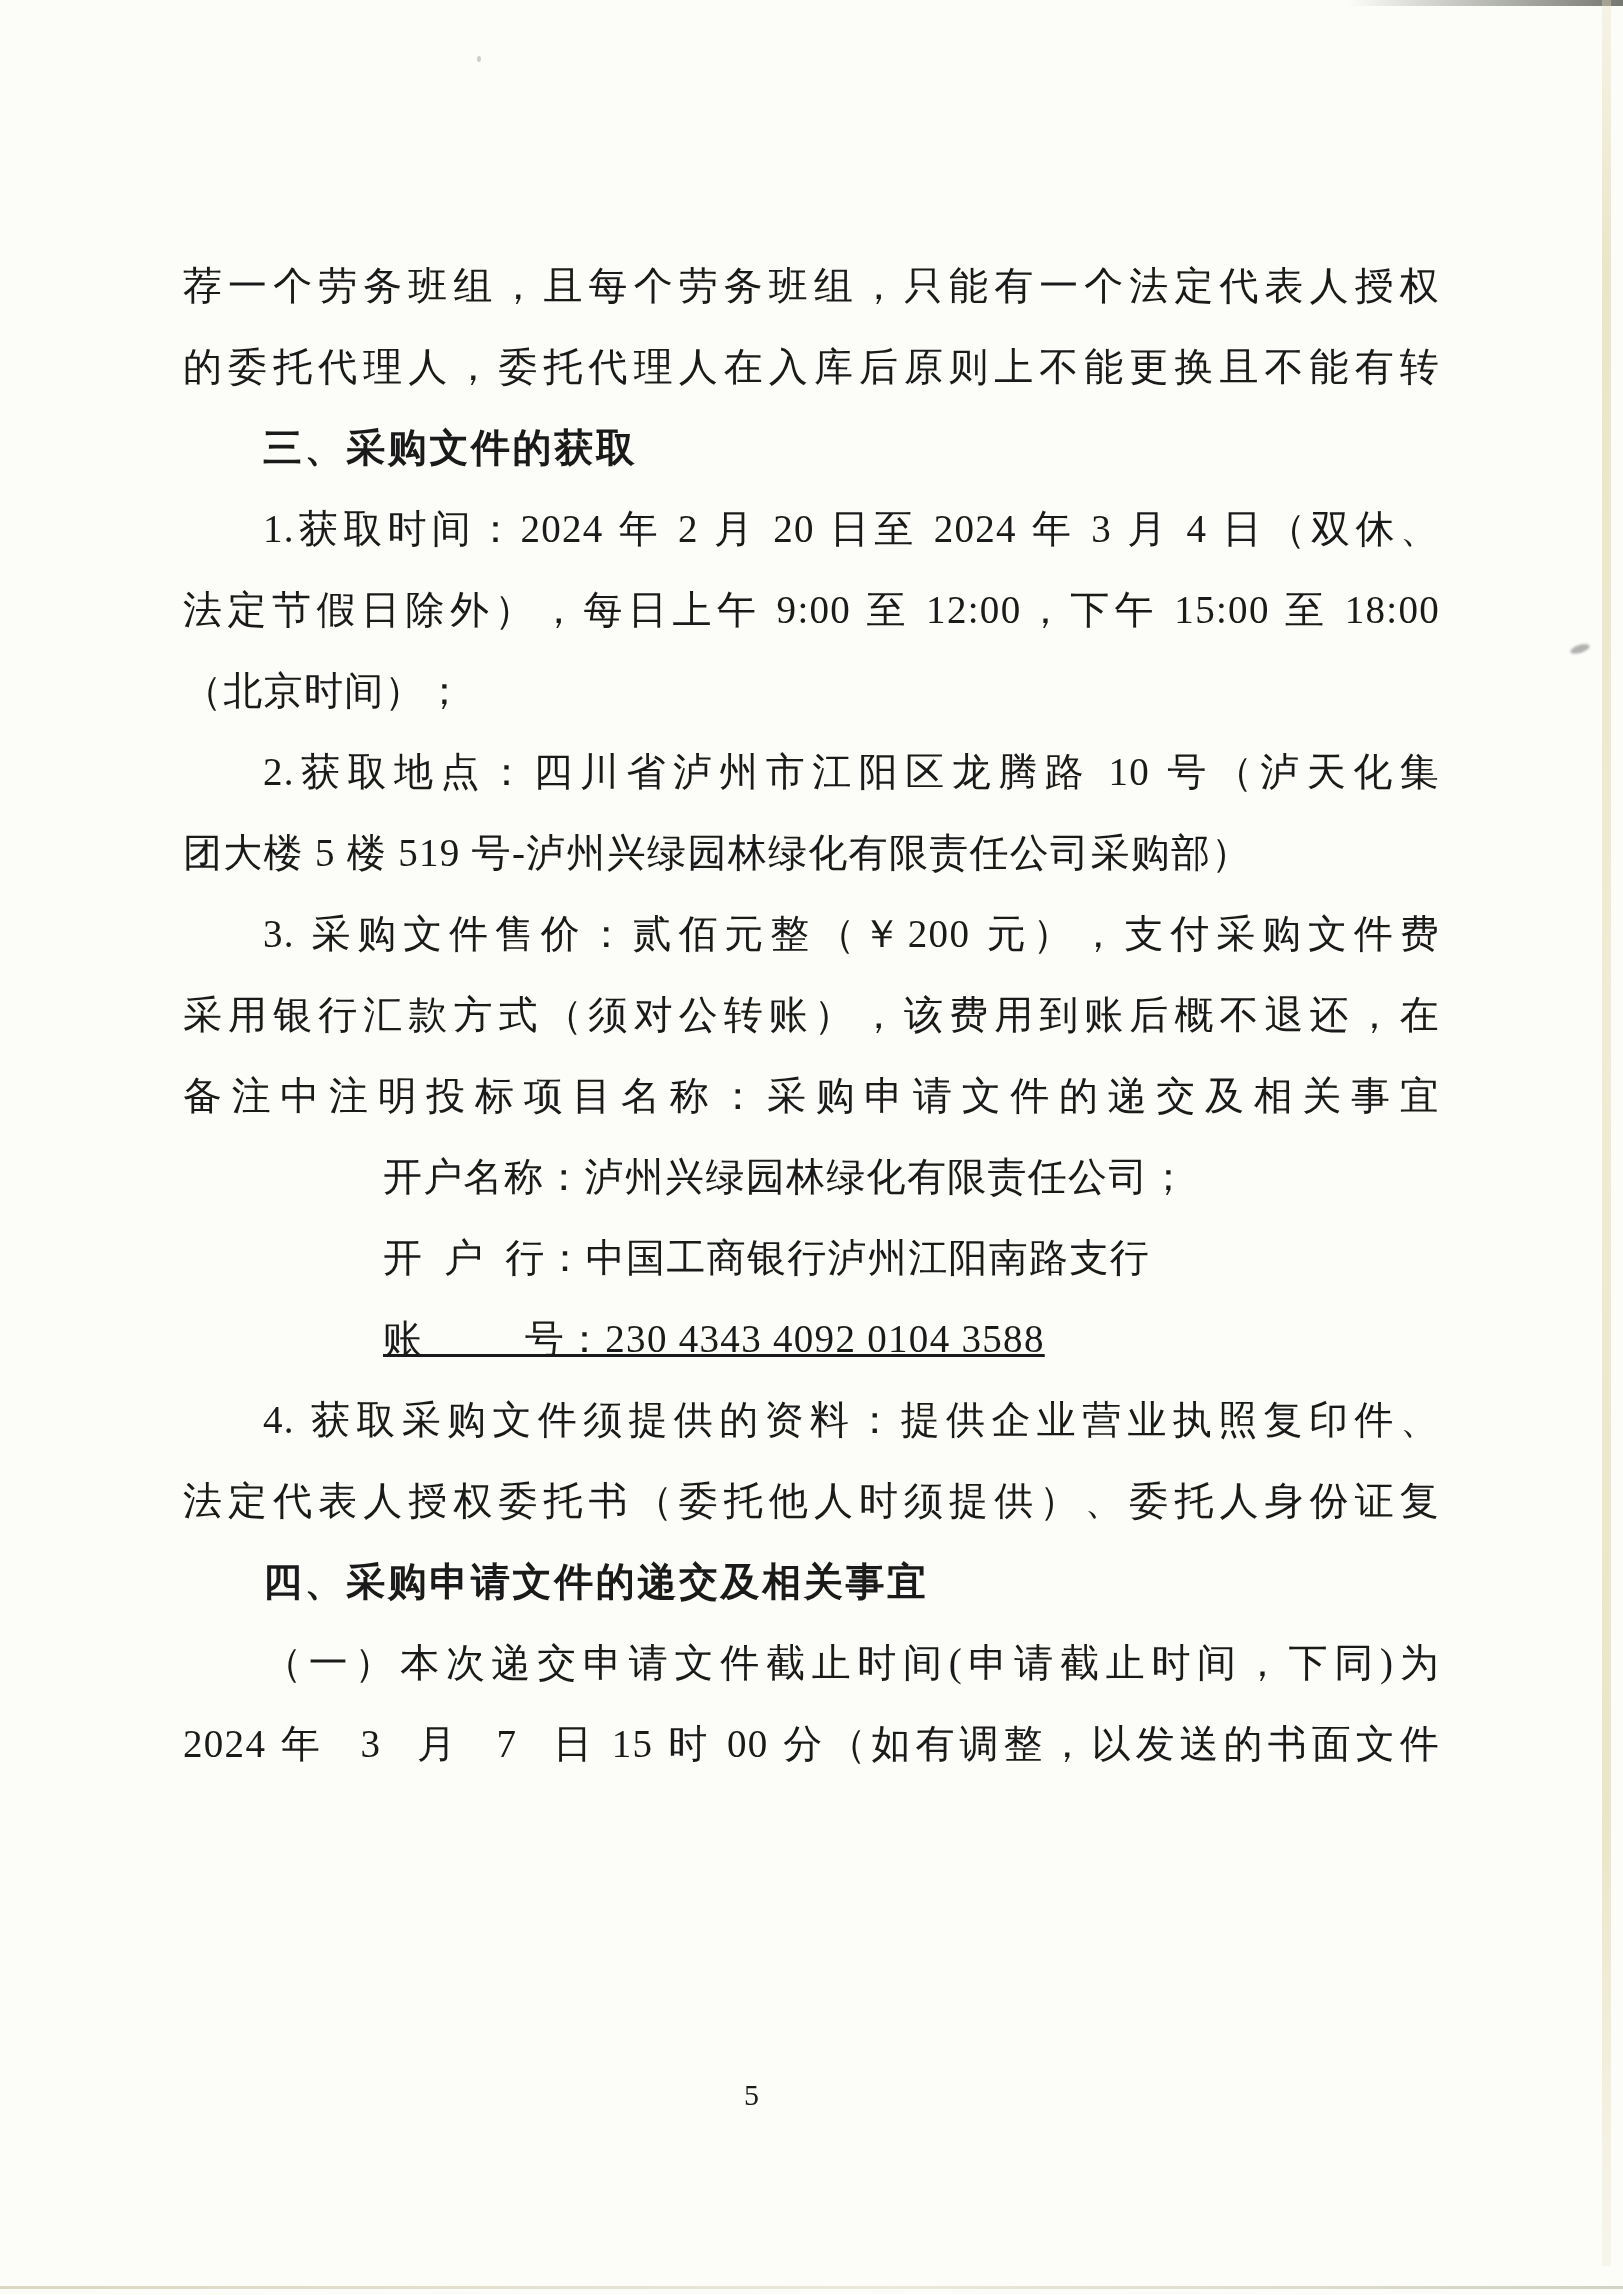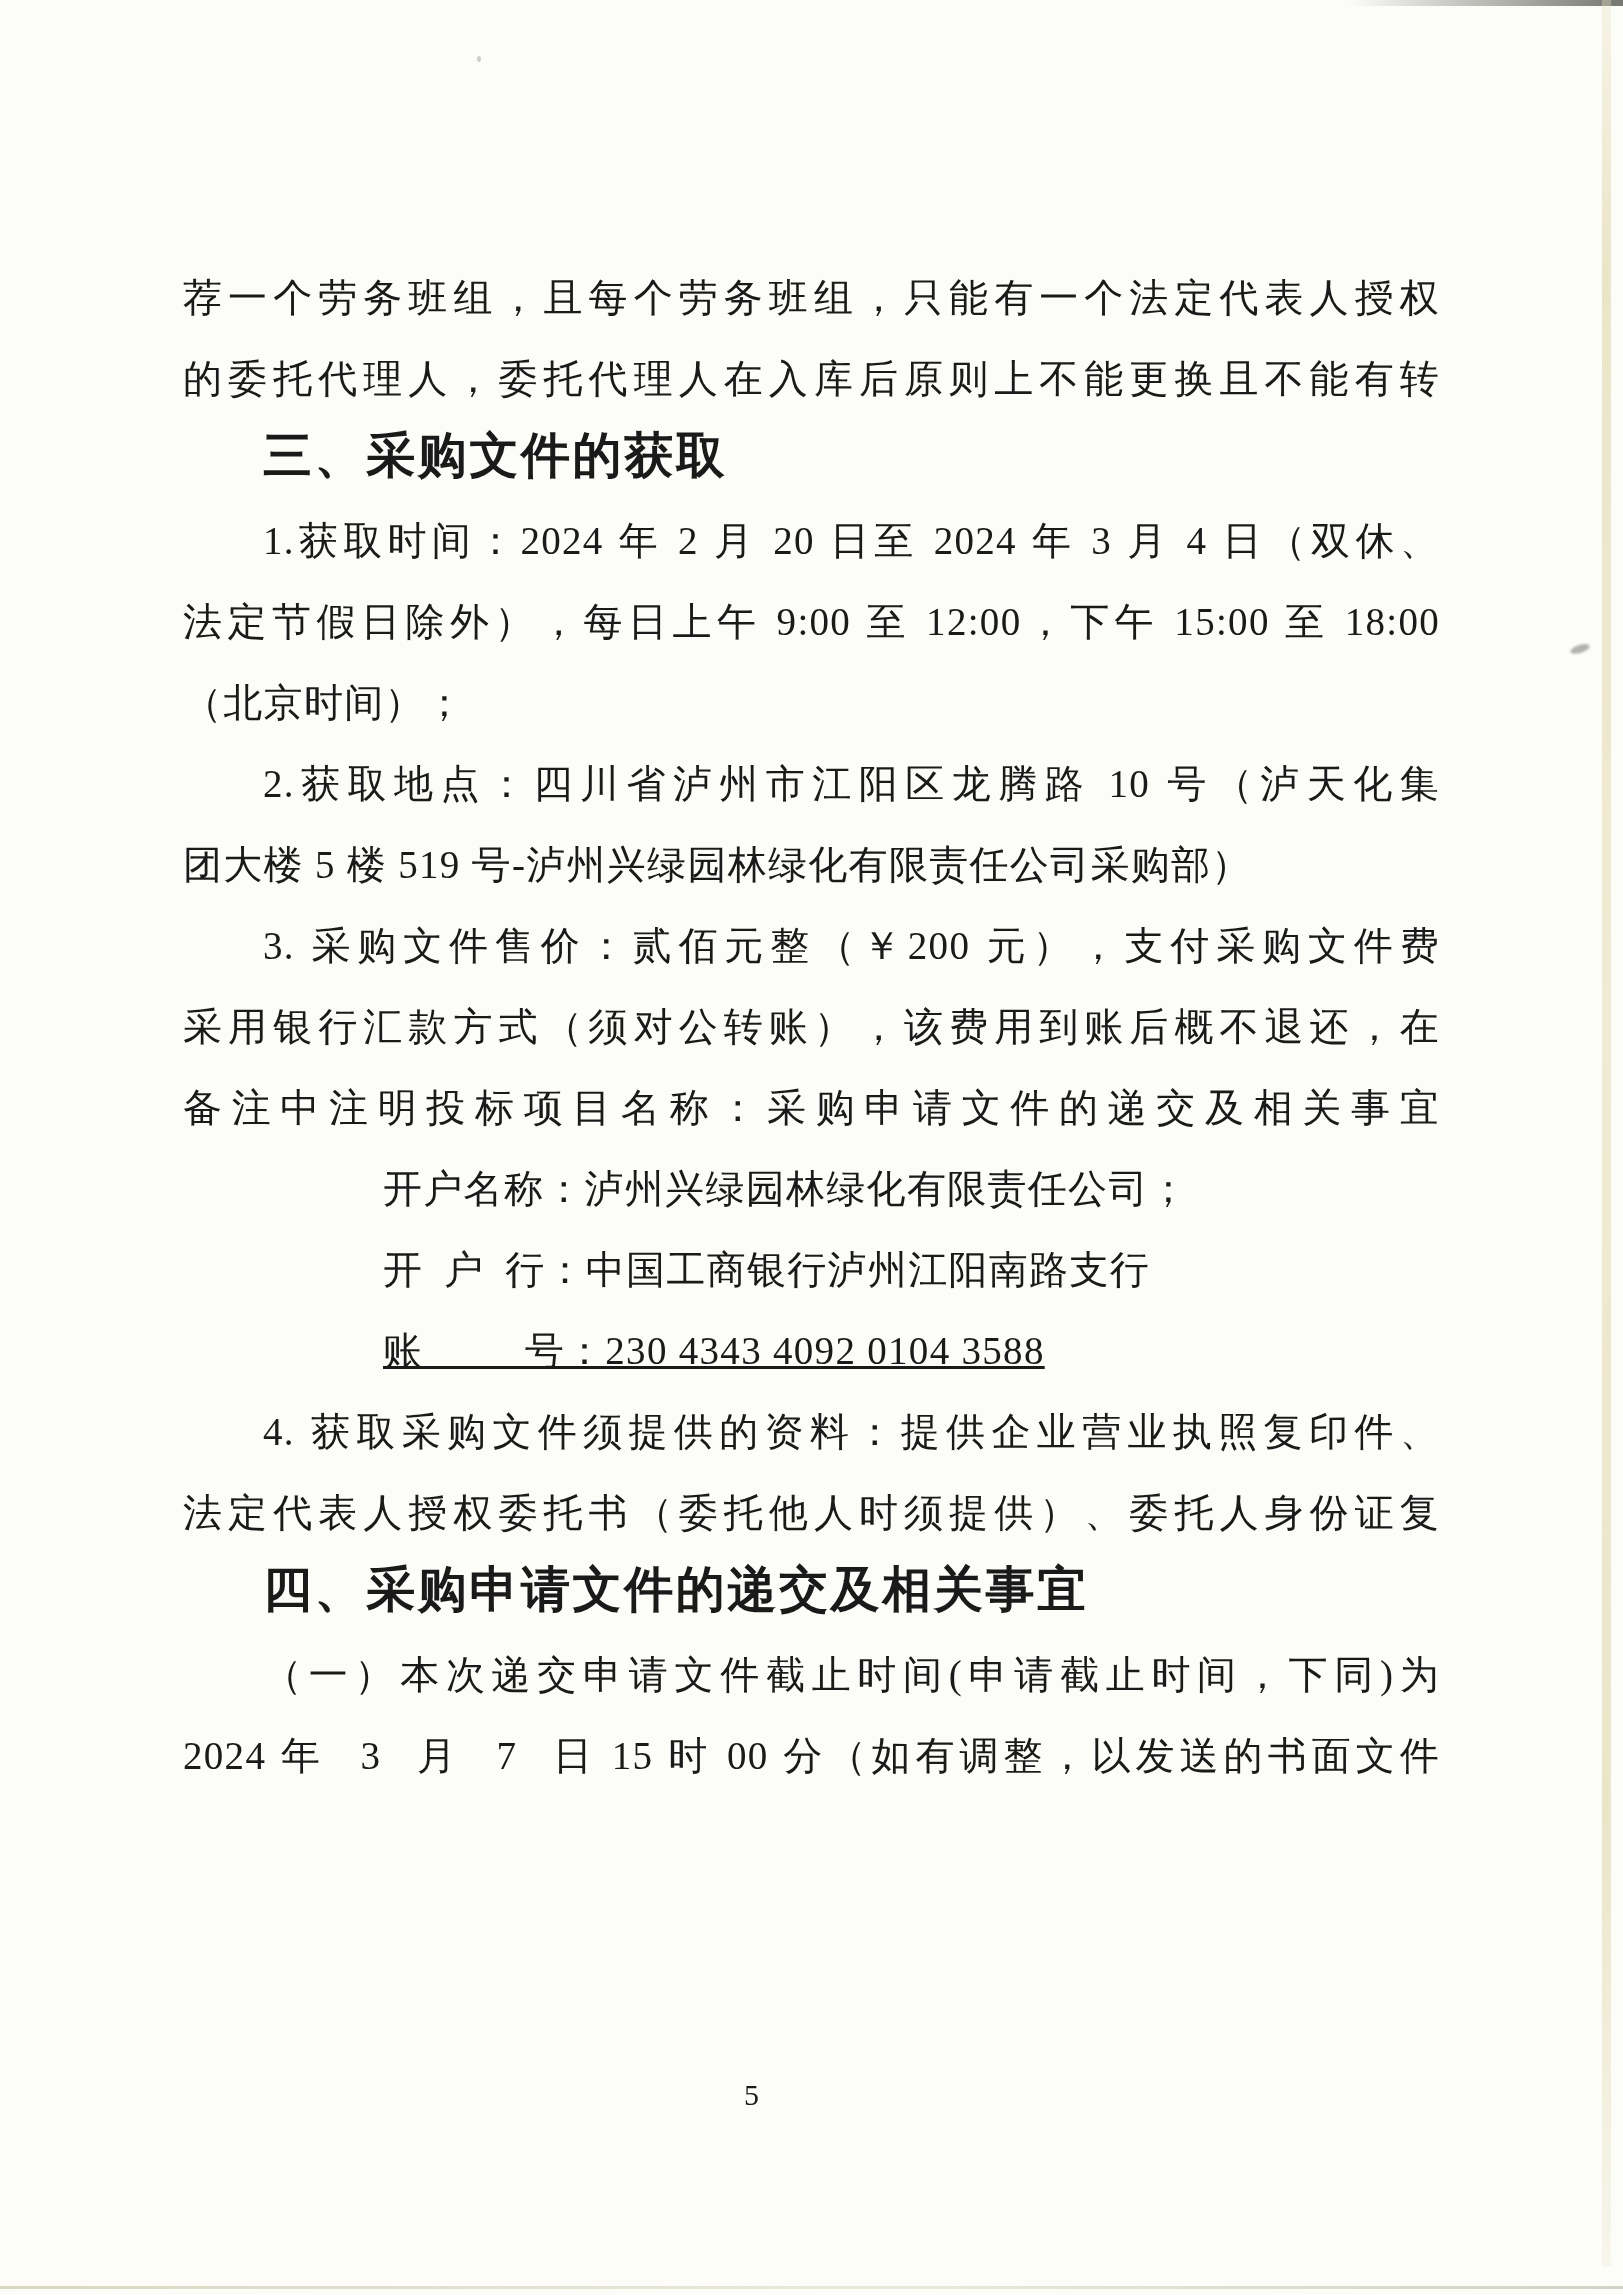--- a/index.html
+++ b/index.html
@@ -6,39 +6,39 @@
   .page{
     position:relative;
     width:1623px;height:2295px;
     background:var(--paper,#fcfcf9);
     overflow:hidden;
     font-family:"Liberation Serif","DejaVu Serif",serif;
     color:var(--ink,#1a1a1a);
   }
   .text-block{
     position:absolute;
-    left:183px;top:257px;width:1257px;
+    left:183px;top:245px;width:1257px;
   }
   .line{
     height:81px;
     line-height:81px;
     font-size:39px;
     letter-spacing:1.3px;
     white-space:normal;
     overflow:visible;
   }
   .line.justify{
     text-align:justify;
     text-align-last:justify;
     text-justify:inter-character;
   }
   .line.heading{
-    font-family:Liberation Mono, monospace;
+    font-family:Liberation Sans, sans-serif;
     font-weight:700;
-    font-size:49px;
+    font-size:39px;
     letter-spacing:2.6px;
   }
   .underline{
     text-decoration-thickness:3.3px;
     text-underline-offset:8.5px;
   }
   .page-number{
     position:absolute;
     left:719px;top:2080px;width:65px;
     text-align:center;

